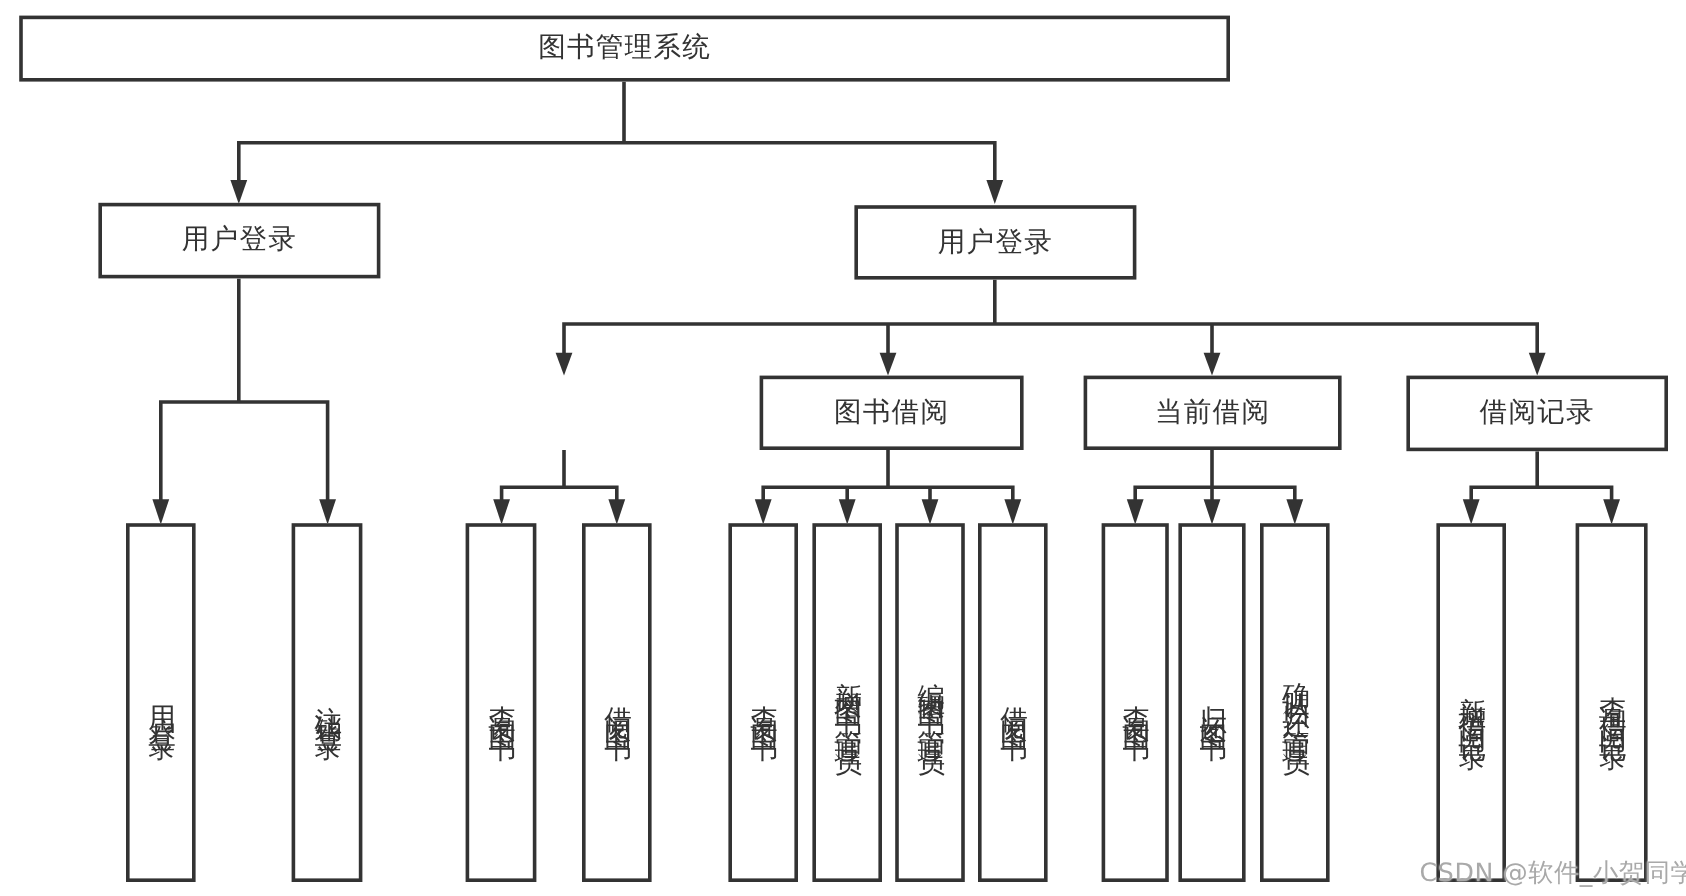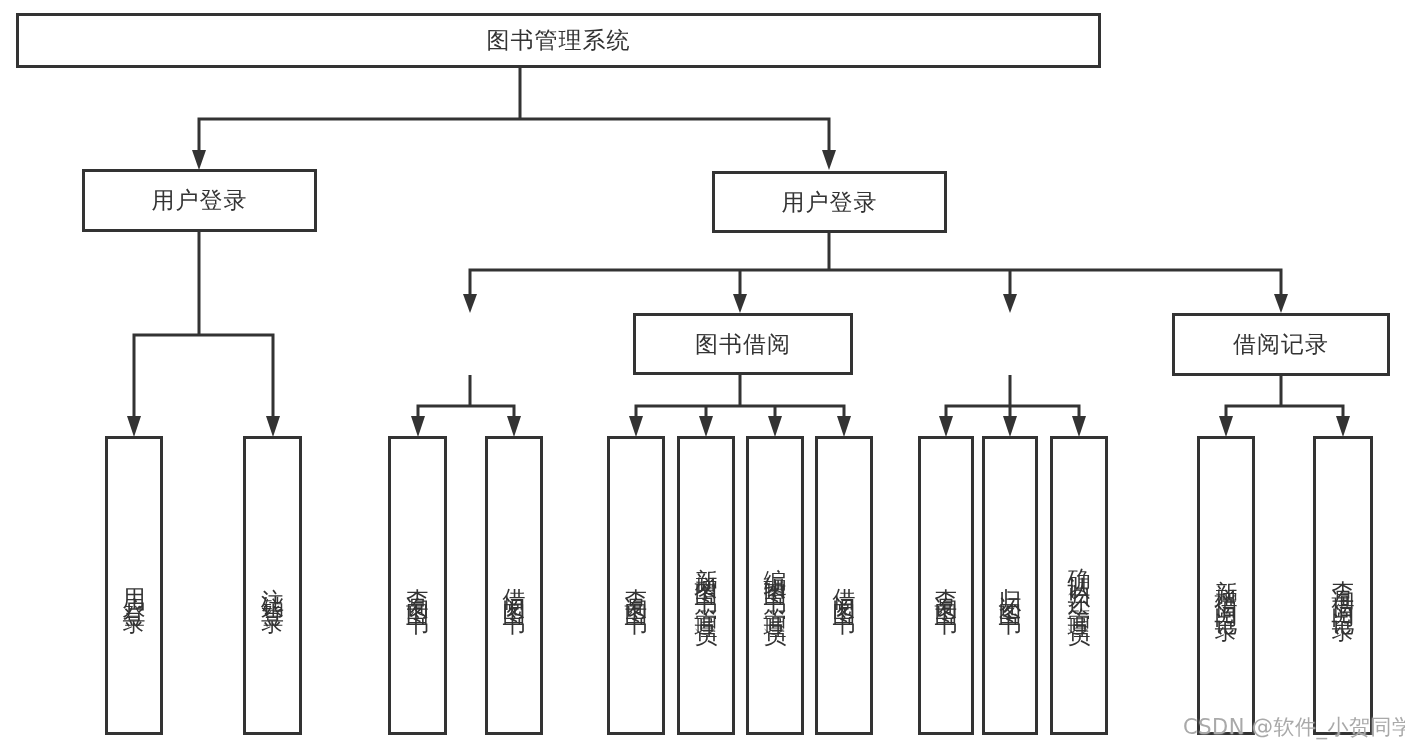--- a/index.html
+++ b/index.html
@@ -35,21 +35,21 @@
     white-space:nowrap;
   }
   .vlbl{
     writing-mode:vertical-rl;
     text-orientation:mixed;
     font-size:23px;
     letter-spacing:8px;
     line-height:1;
   }
   
-  .b-root  {left:16px;  top:13px;  width:1085px; height:55px;}
+  .b-root  {left:16px;  top:13px;  width:1009px; height:55px;}
   .b-login {left:82px;  top:169px; width:235px;  height:63px;}
   .b-mgmt  {left:712px; top:171px; width:235px;  height:62px;}
   .b-rec   {left:363px; top:313px; width:214px;  height:62px;}
   .b-bor   {left:633px; top:313px; width:220px;  height:62px;}
   .b-cur   {left:903px; top:313px; width:215px;  height:62px;}
   .b-recd  {left:1172px;top:313px; width:218px;  height:63px;}
   
   .vbox{top:436px;height:299px;}
   .v1 {left:105px; width:58px;}
   .v2 {left:243px; width:59px;}
@@ -122,20 +122,23 @@
   <div class="box b-login">
     <span class="lbl">用户登录</span>
   </div>
   <div class="box b-mgmt">
     <span class="lbl">用户登录</span>
   </div>
 
   <div class="box b-bor">
     <span class="lbl">图书借阅</span>
   </div>
+  <div class="box b-cur">
+    <span class="lbl">当前借阅</span>
+  </div>
   <div class="box b-recd">
     <span class="lbl">借阅记录</span>
   </div>
 
   <div class="box vbox v1">
     <span class="vlbl">用户登录</span>
   </div>
   <div class="box vbox v2">
     <span class="vlbl">注销登录</span>
   </div>

